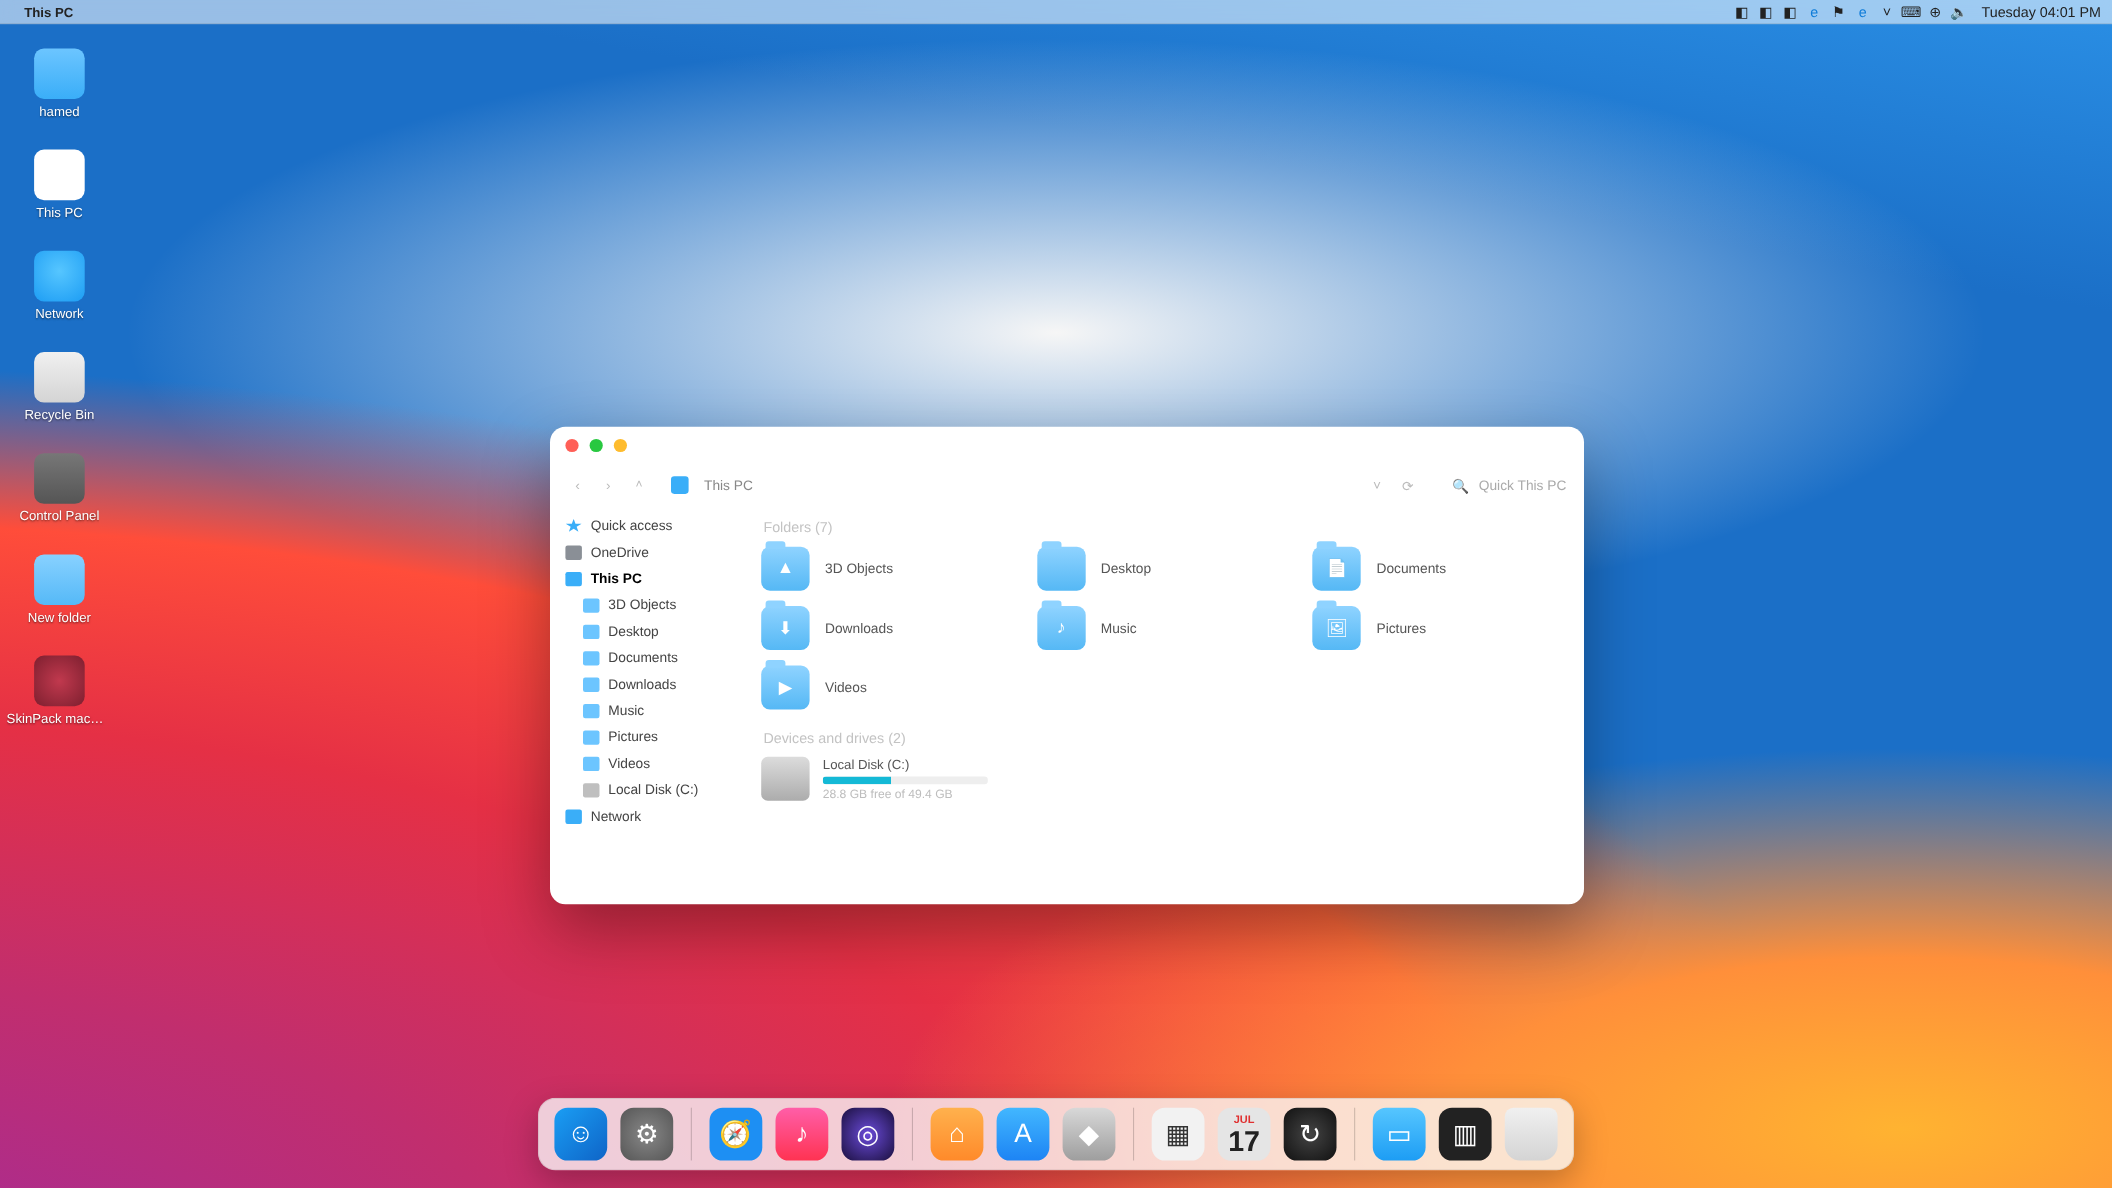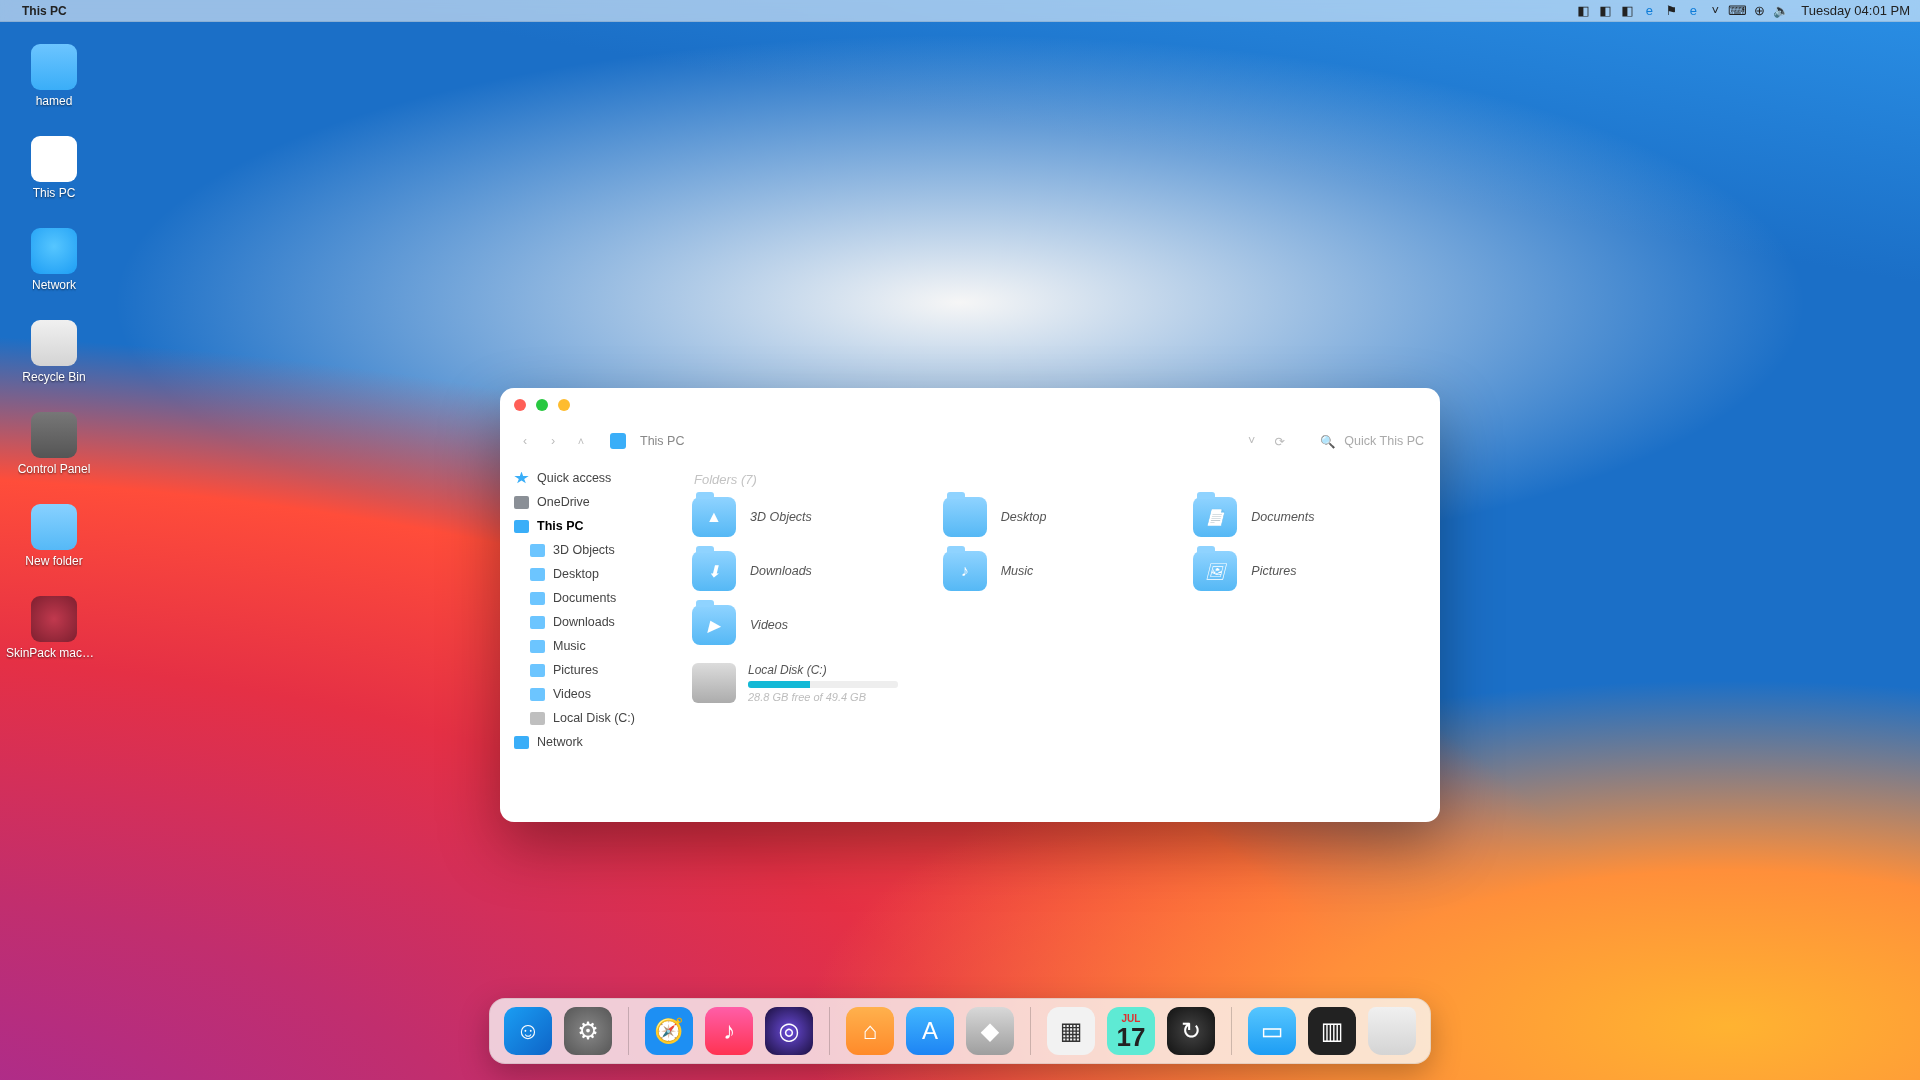--- a/index.html
+++ b/index.html
@@ -65,21 +65,21 @@
 .sb-item.active { color:#000; font-weight:600; }
 .sb-item .si { width:15px; height:13px; border-radius:2px; }
 .sb-sub { padding-left:30px; }
 .si-star  { background:#3aaef8; clip-path:polygon(50% 0,61% 35%,98% 35%,68% 57%,79% 91%,50% 70%,21% 91%,32% 57%,2% 35%,39% 35%); }
 .si-cloud { background:#8a8f96; border-radius:50% 50% 40% 40%; }
 .si-pc    { background:#3aaef8; }
 .si-fld   { background:#6cc5ff; }
 .si-drv   { background:#bfbfbf; }
 .si-net   { background:#3aaef8; border-radius:50%; }
 
-.content { flex:1; padding:6px 20px 4px 8px; overflow:auto;font-style:italic; }
+.content { flex:1; padding:6px 20px 4px 8px; overflow:auto; }
 .section-h { color:#c3c3c3; font-size:13px; margin:6px 0 10px 2px; }
 .grid { display:grid; grid-template-columns:repeat(3,1fr); gap:14px 24px; margin-bottom:18px; }
 .folder { display:flex; align-items:center; gap:14px; font-size:12.5px; color:#555; cursor:pointer; }
 .fld-ico { width:44px; height:40px; background:linear-gradient(#8fd3ff,#55b8f5); border-radius:8px; position:relative; }
 .fld-ico::before { content:""; position:absolute; top:-5px; left:4px; width:18px; height:7px; background:#8fd3ff; border-radius:3px 3px 0 0; }
 .fld-glyph { position:absolute; inset:0; display:flex; align-items:center; justify-content:center; color:#fff; font-size:16px; }
 
 .drives { display:grid; grid-template-columns:repeat(3,1fr); gap:14px 24px; }
 .drive  { display:flex; gap:12px; align-items:flex-start; }
 .drv-ico { width:44px; height:40px; border-radius:6px; }
@@ -99,21 +99,21 @@
 .dock-item { width:48px; height:48px; border-radius:12px; display:flex; align-items:center; justify-content:center; cursor:pointer; font-size:24px; color:#fff; }
 .di-finder   { background:linear-gradient(135deg,#1a9ef4,#0e64c7); }
 .di-settings { background:radial-gradient(circle,#888,#555); }
 .di-safari   { background:radial-gradient(circle,#fff 0 26%,#1d8ff3 28% 100%); }
 .di-music    { background:linear-gradient(#ff5ea8,#ff3352); }
 .di-siri     { background:radial-gradient(circle,#6a4bd8,#1a0f3d); }
 .di-home     { background:linear-gradient(#ffb14d,#ff8a2a); }
 .di-appstore { background:linear-gradient(#42b7ff,#1d84f4); }
 .di-bootcamp { background:linear-gradient(#d8d8d8,#9e9e9e); }
 .di-launch   { background:#f2f2f2; color:#333; }
-.di-cal      { background:#5eead4; color:#e03030; font-weight:700; flex-direction:column; font-size:10px; }
+.di-cal      { background:#e5e5e5; color:#e03030; font-weight:700; flex-direction:column; font-size:10px; }
 .di-cal b    { color:#222; font-size:26px; line-height:1; }
 .di-tm       { background:radial-gradient(circle,#444,#111); }
 .di-desk     { background:linear-gradient(#56c6ff,#1d9df4); }
 .di-mc       { background:#222; }
 .di-trash    { background:linear-gradient(#f0f0f0,#d4d4d4); border-radius:8px 8px 14px 14px; }
 </style>
 </head>
 <body>
 
 <div class="desktop"></div>
@@ -286,20 +286,21 @@
        <span>Pictures</span>
      </div>
           <div class="folder">
        <div class="fld-ico">
               <span class="fld-glyph">▶</span>
             </div>
        <span>Videos</span>
      </div>
         </div>
 
+      <div class="section-h">Devices and drives (2)</div>
       <div class="drives">
         <div class="drive">
           <div class="drv-ico drv-hdd"></div>
           <div class="drv-body">
             <div>Local Disk (C:)</div>
             <div class="bar">
                 <i id="cbar" style="width: 41%;"></i>
               </div>
             <div class="free">28.8 GB free of 49.4 GB</div>
           </div>

